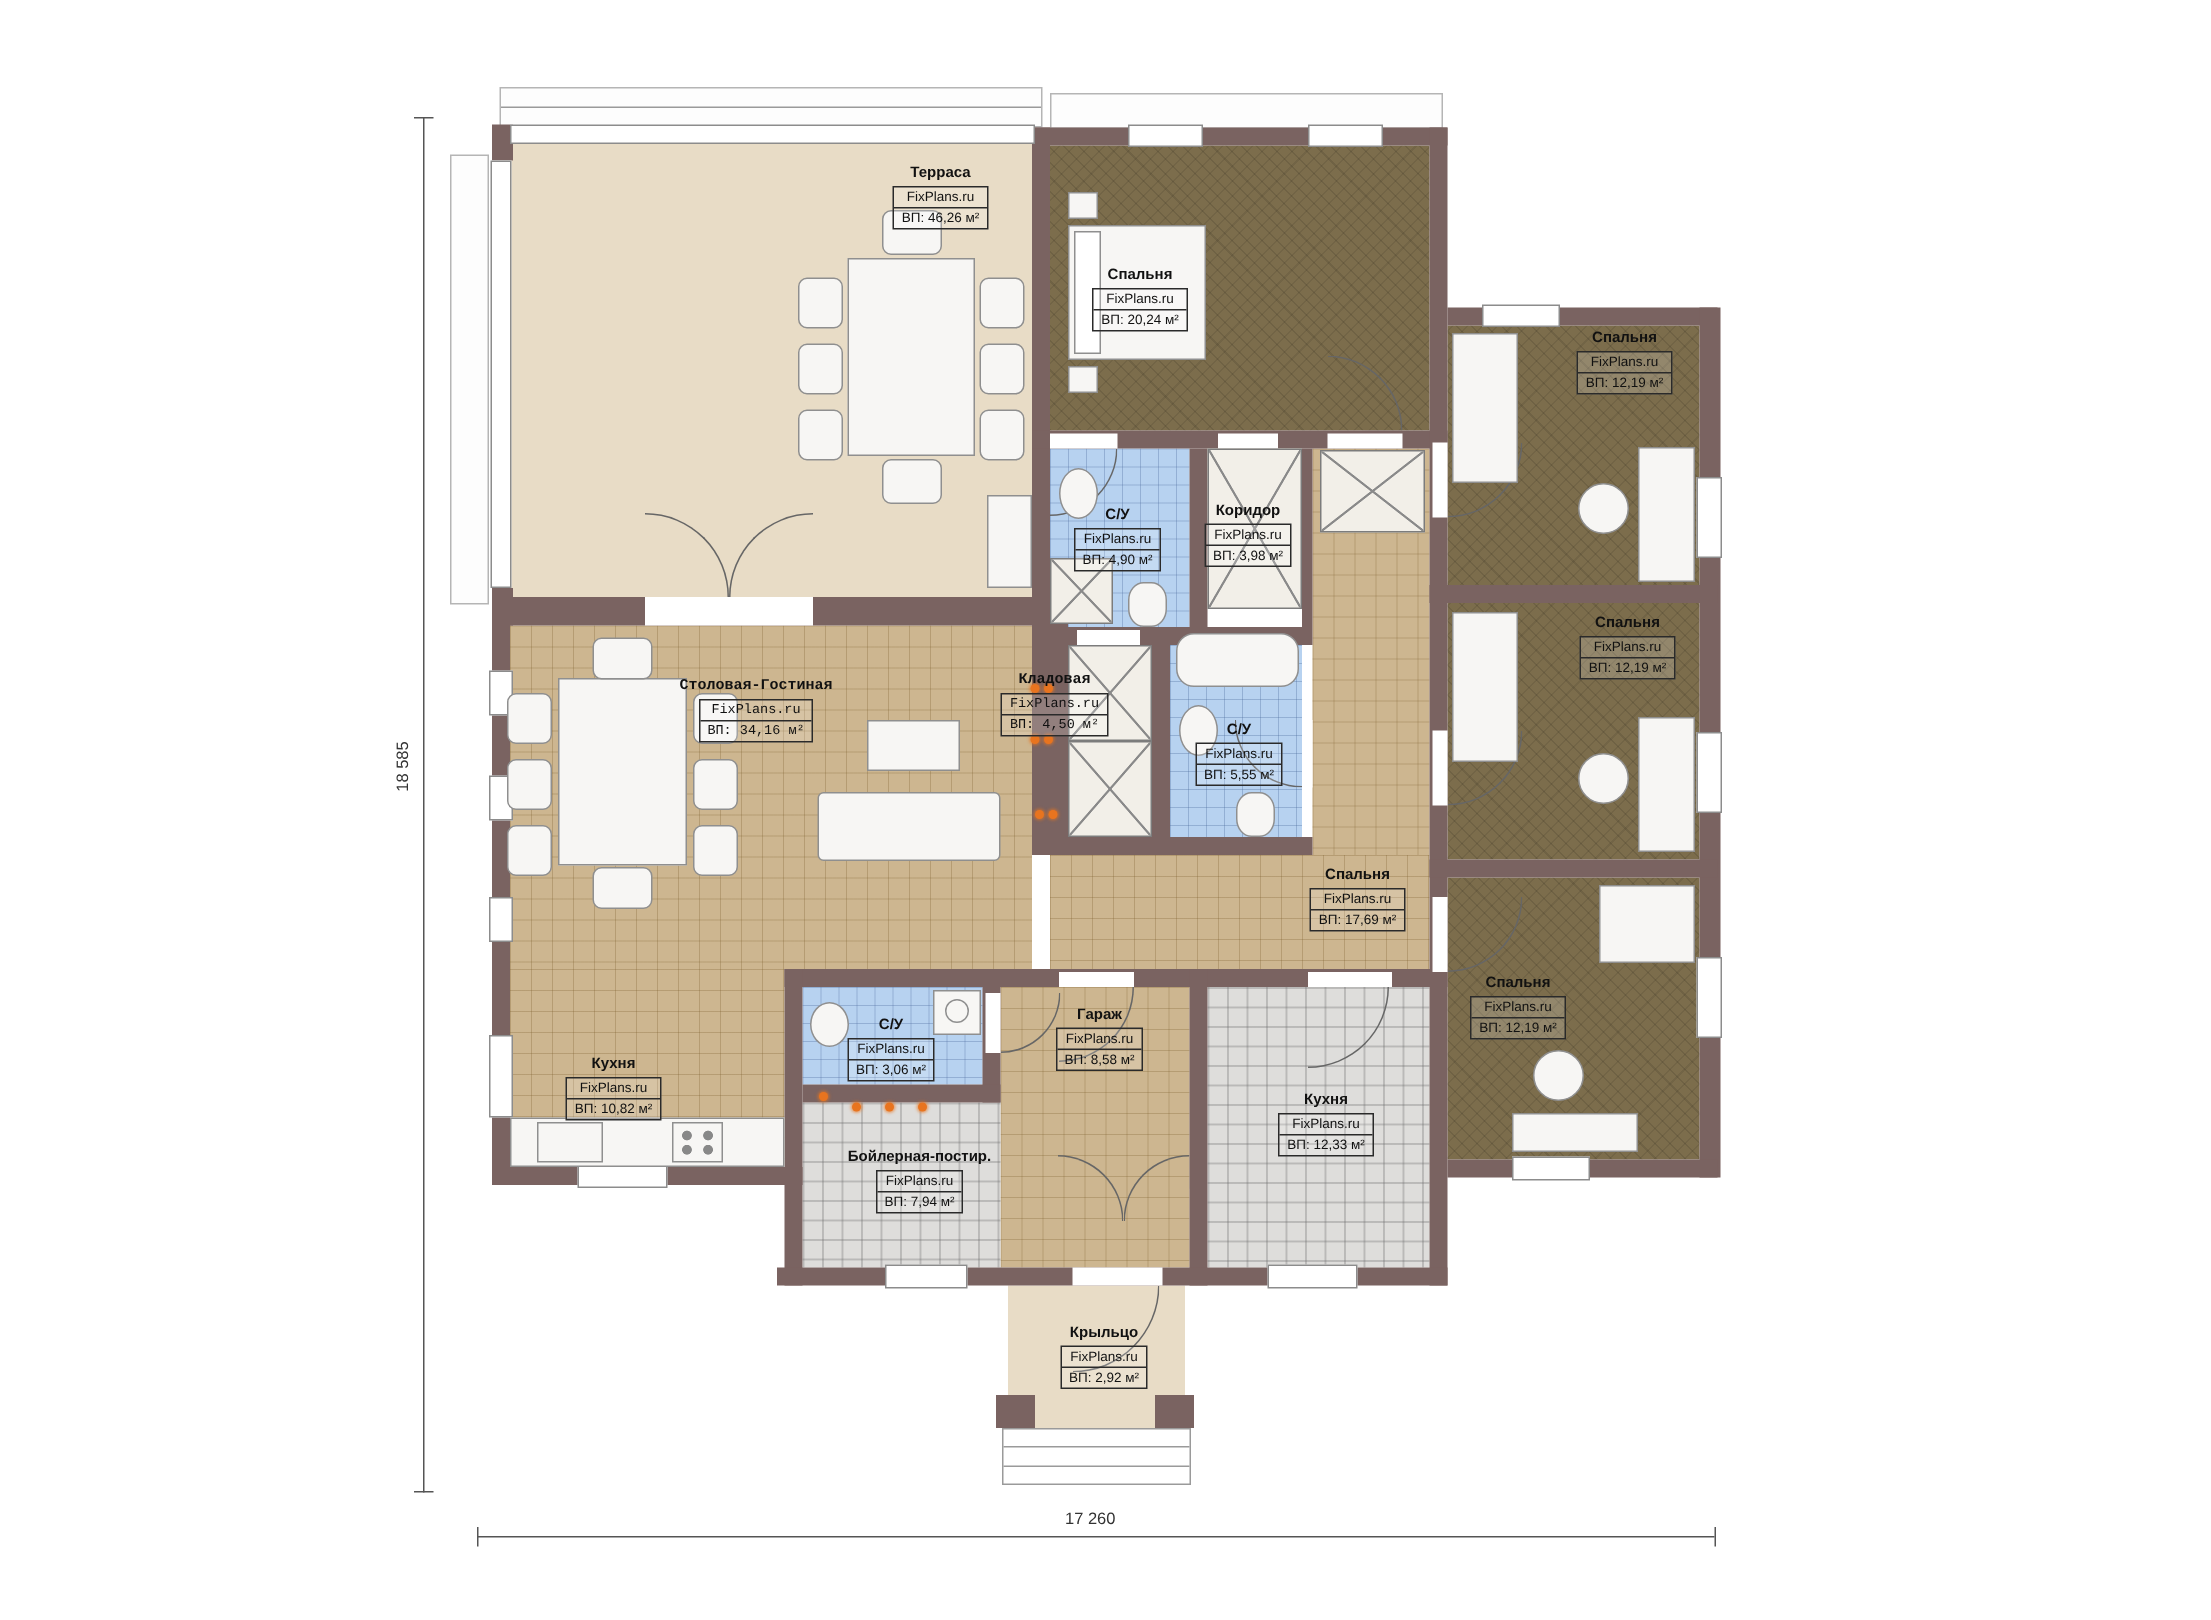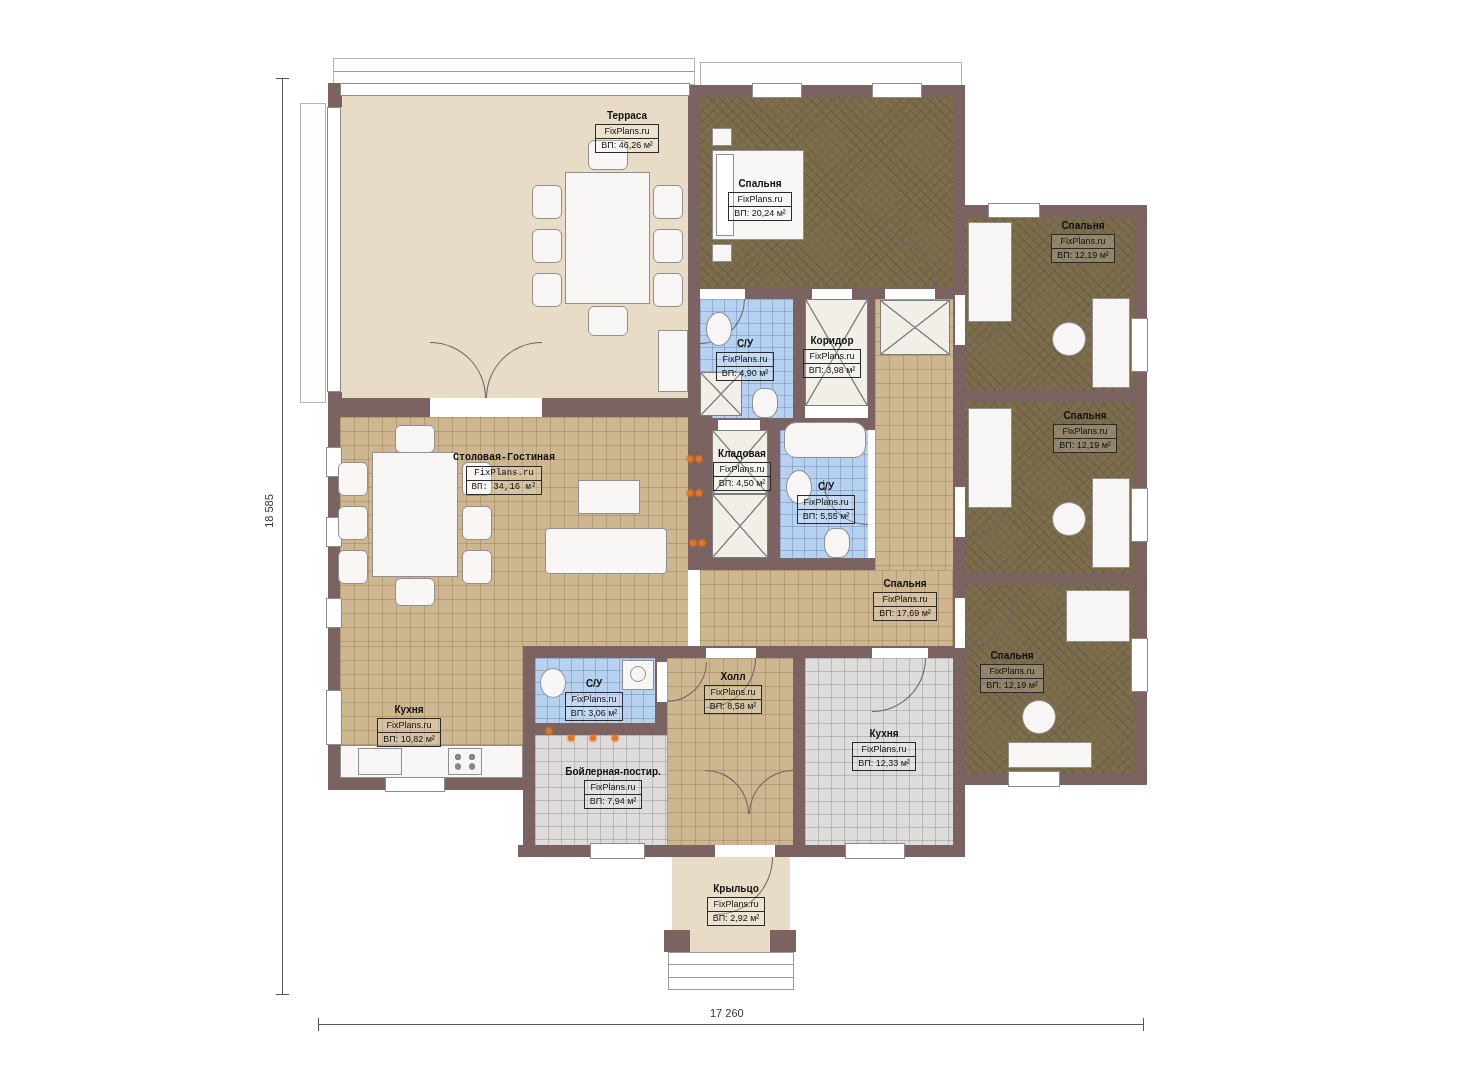--- a/index.html
+++ b/index.html
@@ -274,21 +274,21 @@
   </div>
 
   <div class="rlabel" style="left:777px;top:335px;z-index:32;">
     <div class="rname">Коридор</div>
     <div class="lbox">
       <div class="lrow">FixPlans.ru</div>
       <div class="lrow">ВП: 3,98 м²</div>
     </div>
   </div>
 
-  <div class="rlabel" style="left:687px;top:448px;z-index:32;">
+  <div class="rlabel" style="left:648px;top:448px;z-index:32;font-family:Liberation Mono, monospace;">
     <div class="rname">Кладовая</div>
     <div class="lbox">
       <div class="lrow">FixPlans.ru</div>
       <div class="lrow">ВП: 4,50 м²</div>
     </div>
   </div>
 
   <div class="rlabel" style="left:771px;top:481px;z-index:31;">
     <div class="rname">С/У</div>
     <div class="lbox">
@@ -323,21 +323,21 @@
 
   <div class="rlabel" style="left:539px;top:678px;z-index:31;">
     <div class="rname">С/У</div>
     <div class="lbox">
       <div class="lrow">FixPlans.ru</div>
       <div class="lrow">ВП: 3,06 м²</div>
     </div>
   </div>
 
   <div class="rlabel" style="left:678px;top:671px;">
-    <div class="rname">Холл</div>
+    <div class="rname">Гараж</div>
     <div class="lbox">
       <div class="lrow">FixPlans.ru</div>
       <div class="lrow">ВП: 8,58 м²</div>
     </div>
   </div>
 
   <div class="rlabel" style="left:829px;top:728px;">
     <div class="rname">Кухня</div>
     <div class="lbox">
       <div class="lrow">FixPlans.ru</div>

